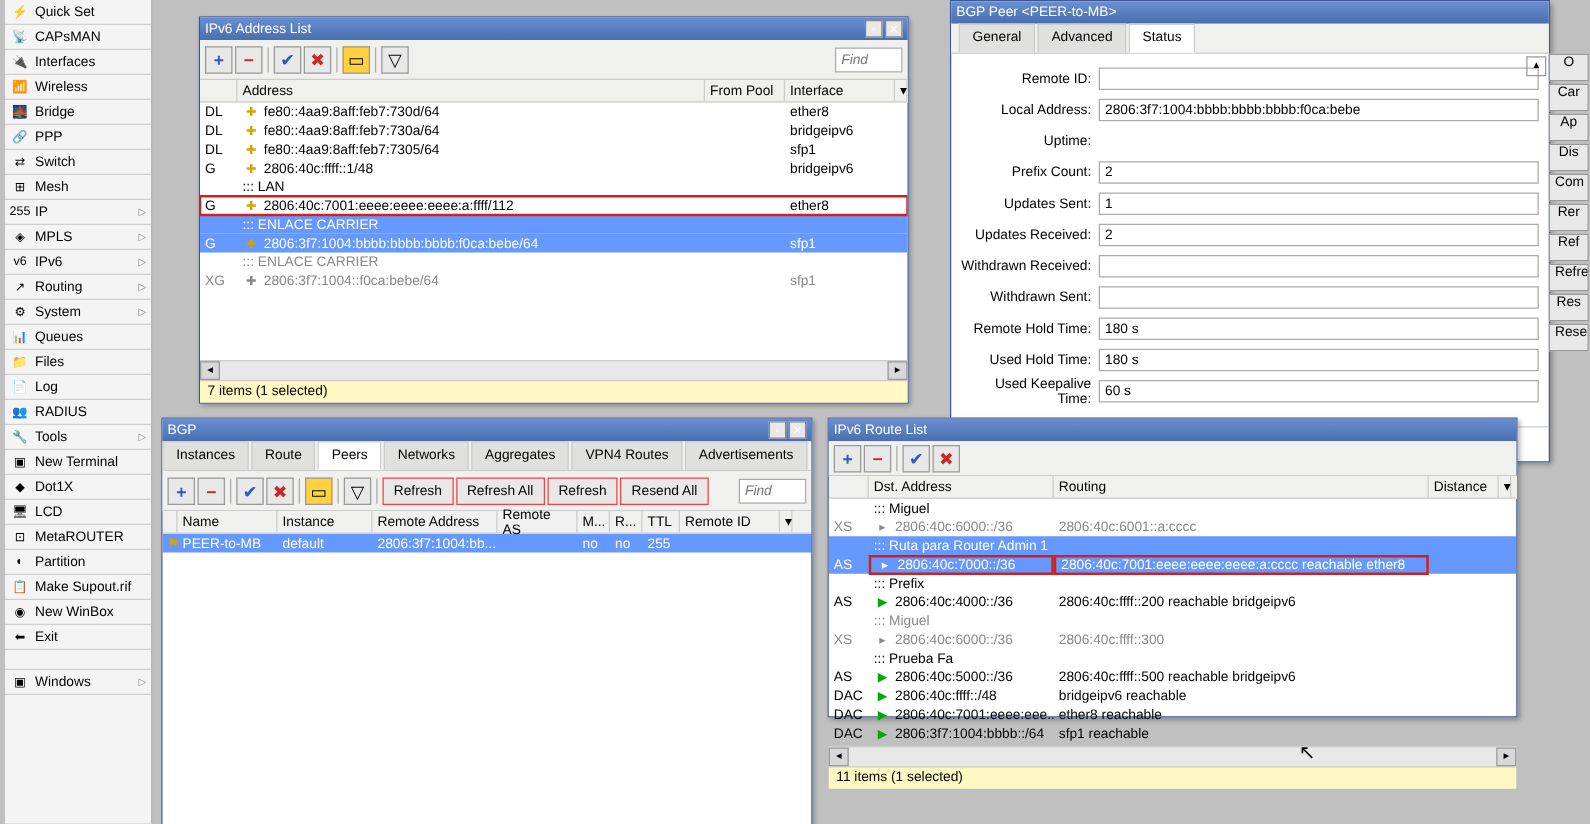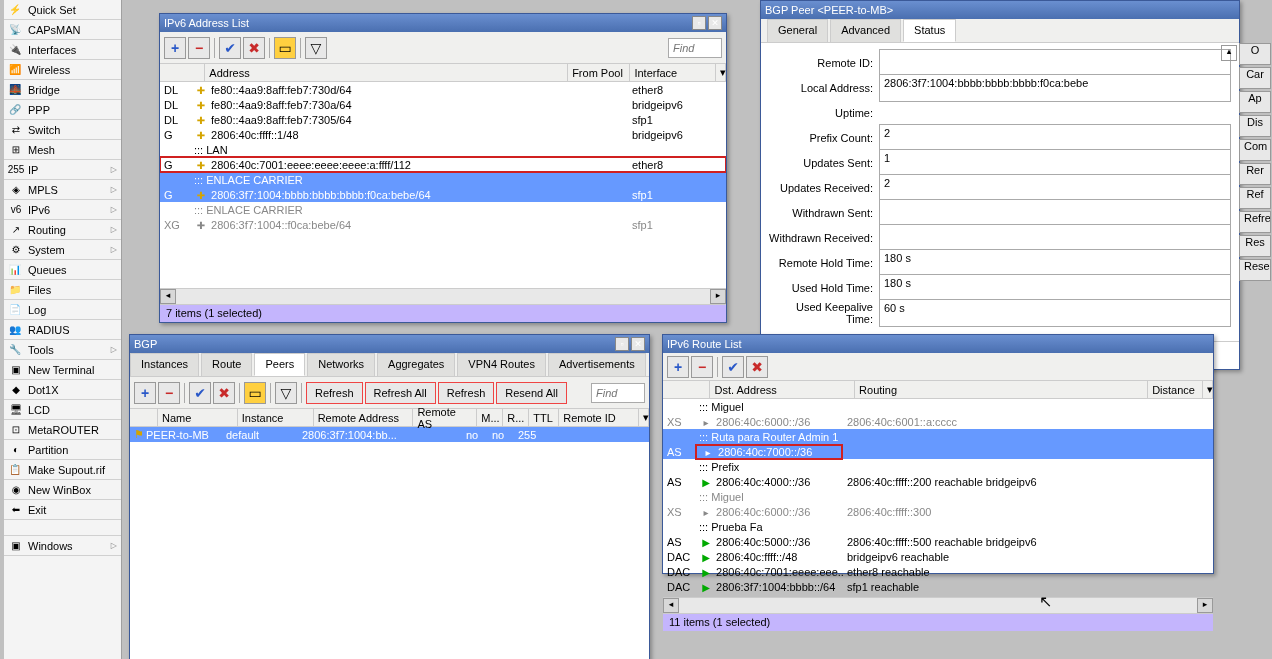--- a/index.html
+++ b/index.html
@@ -24,45 +24,45 @@
 .tbtn.minus { color: #c82a2a; font-weight: bold; }
 .tbtn.check { color: #2a58c8; }
 .tbtn.x { color: #c82a2a; }
 .tbtn.yellow { background: #ffd040; }
 .tsep { width: 1px; height: 20px; background: #aaa; margin: 0 2px; }
 .find-input { margin-left: auto; width: 54px; height: 20px; border: 1px solid #aaa; padding: 0 4px; font-style: italic; color: #999; }
 .action-btn { height: 22px; padding: 0 8px; border: 1px solid #ef4444; background: #e8e8e8; cursor: pointer; }
 
 
 .table-wrap { overflow: auto; }
-.table-head { display: flex; background: #f0f0ee; border-bottom: 1px solid #ccc; height: 18px; position: sticky; top: 0; padding-left: 16px; }
+.table-head { display: flex; background: #f0f0ee; border-bottom: 1px solid #ccc; height: 18px; position: sticky; top: 0; }
 .th { border-right: 1px solid #ccc; padding: 2px 4px; font-size: 11px; display: flex; align-items: center; }
 .tr { display: flex; height: 15px; align-items: center; }
 .tr.selected { background: #6699ff; color: #fff; }
 .tr.gray { color: #888; }
 .tr.highlighted { outline: 2px solid #d02020; outline-offset: -1px; }
 .td { padding: 0 4px; font-size: 11px; white-space: nowrap; overflow: hidden; }
 .flag-icon { width: 14px; display: inline-block; text-align: center; font-size: 10px; }
 .flag-plus { color: #d4a400; }
 .flag-green { color: #0a0; }
-.status-bar { height: 18px; border-top: 1px solid #ccc; padding: 2px 6px; background: #c4b5fd; }
+.status-bar { height: 18px; border-top: 1px solid #ccc; padding: 2px 6px; background: #fef9c3; }
 .hscroll { height: 16px; background: #e8e8e8; border-top: 1px solid #ccc; display: flex; }
 .hscroll-arrow { width: 16px; border: 1px solid #999; background: #d8d8d8; text-align: center; font-size: 9px; }
 .hscroll-track { flex: 1; }
 
 
 .tabs { display: flex; background: #f0f0ee; border-bottom: 1px solid #ccc; height: 24px; }
 .tab { padding: 4px 10px; border: 1px solid #ccc; border-bottom: none; margin-right: 2px; cursor: pointer; background: #e0e0de; }
 .tab.active { background: #fff; border-bottom: 1px solid #fff; }
 
 
 .form-body { padding: 8px; }
 .form-row { display: flex; align-items: center; height: 24px; margin-bottom: 1px; }
 .form-label { width: 110px; text-align: right; padding-right: 6px; }
-.form-value { flex: 1; height: 28px; border: 1px solid #aaa; padding: 2px 4px; background: #fff; }
+.form-value { flex: 1; height: 18px; border: 1px solid #aaa; padding: 2px 4px; background: #fff; }
 .side-btn { height: 22px; border: 1px solid #999; background: #e8e8e8; margin-bottom: 2px; padding: 0 4px; text-align: center; overflow: hidden; cursor: pointer; }
 .status-line { display: flex; border-top: 1px solid #ccc; height: 20px; align-items: center; padding: 0 6px; }
 .status-box { border: 2px solid #d02020; padding: 2px 8px; margin-left: auto; margin-right: 80px; }
 
 .red-box { border: 2px solid #d02020; }
 </style>
 </head>
 <body>
 
 <div class="sidebar">
@@ -366,25 +366,25 @@
         </div>
         <div class="form-row">
           <div class="form-label">Updates Sent:</div>
           <div class="form-value">1</div>
         </div>
         <div class="form-row">
           <div class="form-label">Updates Received:</div>
           <div class="form-value">2</div>
         </div>
         <div class="form-row">
+          <div class="form-label">Withdrawn Received:</div>
+          <div class="form-value"></div>
+        </div>
+        <div class="form-row">
           <div class="form-label">Withdrawn Sent:</div>
-          <div class="form-value"></div>
-        </div>
-        <div class="form-row">
-          <div class="form-label">Withdrawn Received:</div>
           <div class="form-value"></div>
         </div>
         <div class="form-row">
           <div class="form-label">Remote Hold Time:</div>
           <div class="form-value">180 s</div>
         </div>
         <div class="form-row">
           <div class="form-label">Used Hold Time:</div>
           <div class="form-value">180 s</div>
         </div>
@@ -441,20 +441,21 @@
         <div class="td " style="width:148px"><span class="flag-icon ">▸</span> 2806:40c:6000::/36</div>
         <div class="td " style="width:300px">2806:40c:6001::a:cccc</div>
       </div>
       <div class="tr selected">
         <div class="td" style="width:32px"></div>
         <div class="td comment" style="flex:1">::: Ruta para Router Admin 1</div>
       </div>
       <div class="tr selected">
         <div class="td" style="width:32px">AS</div>
         <div class="td red-box" style="width:148px"><span class="flag-icon ">▸</span> 2806:40c:7000::/36</div>
+        <div class="td red-box" style="width:300px">2806:40c:7001:eeee:eeee:eeee:a:cccc reachable ether8</div>
       </div>
       <div class="tr">
         <div class="td" style="width:32px"></div>
         <div class="td comment" style="flex:1">::: Prefix</div>
       </div>
       <div class="tr">
         <div class="td" style="width:32px">AS</div>
         <div class="td " style="width:148px"><span class="flag-icon flag-green">▶</span> 2806:40c:4000::/36</div>
         <div class="td " style="width:300px">2806:40c:ffff::200 reachable bridgeipv6</div>
       </div>

